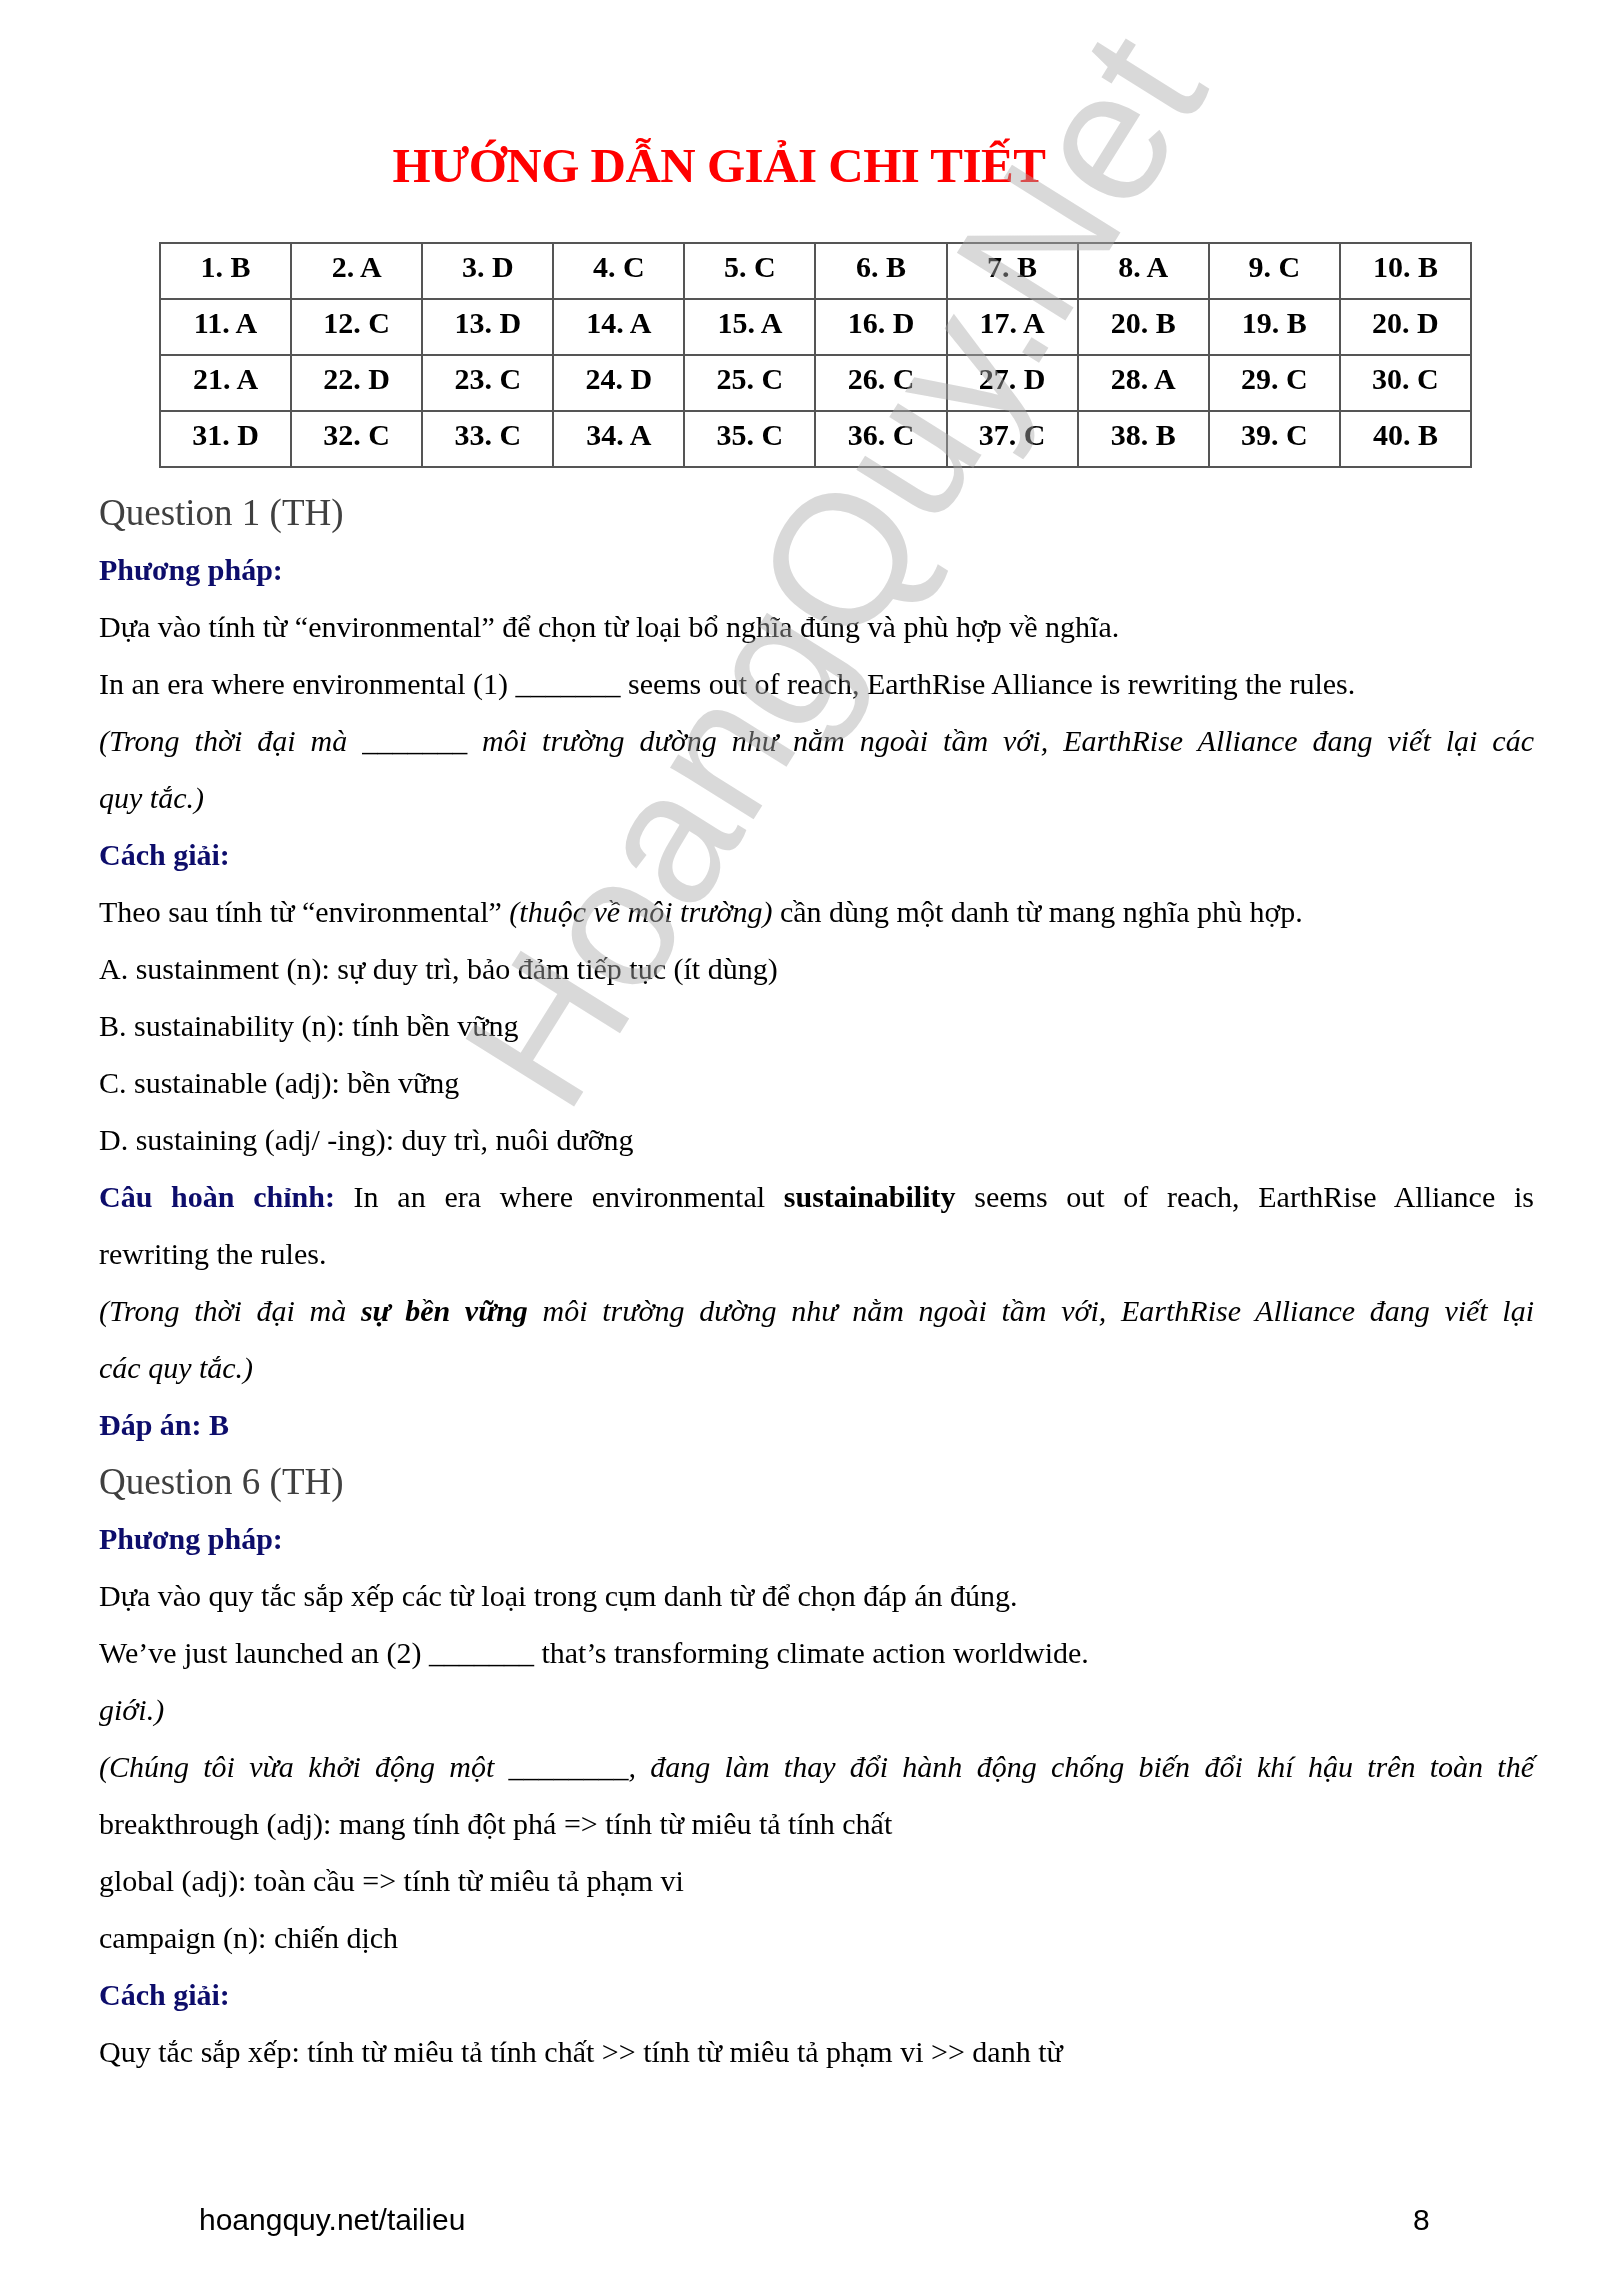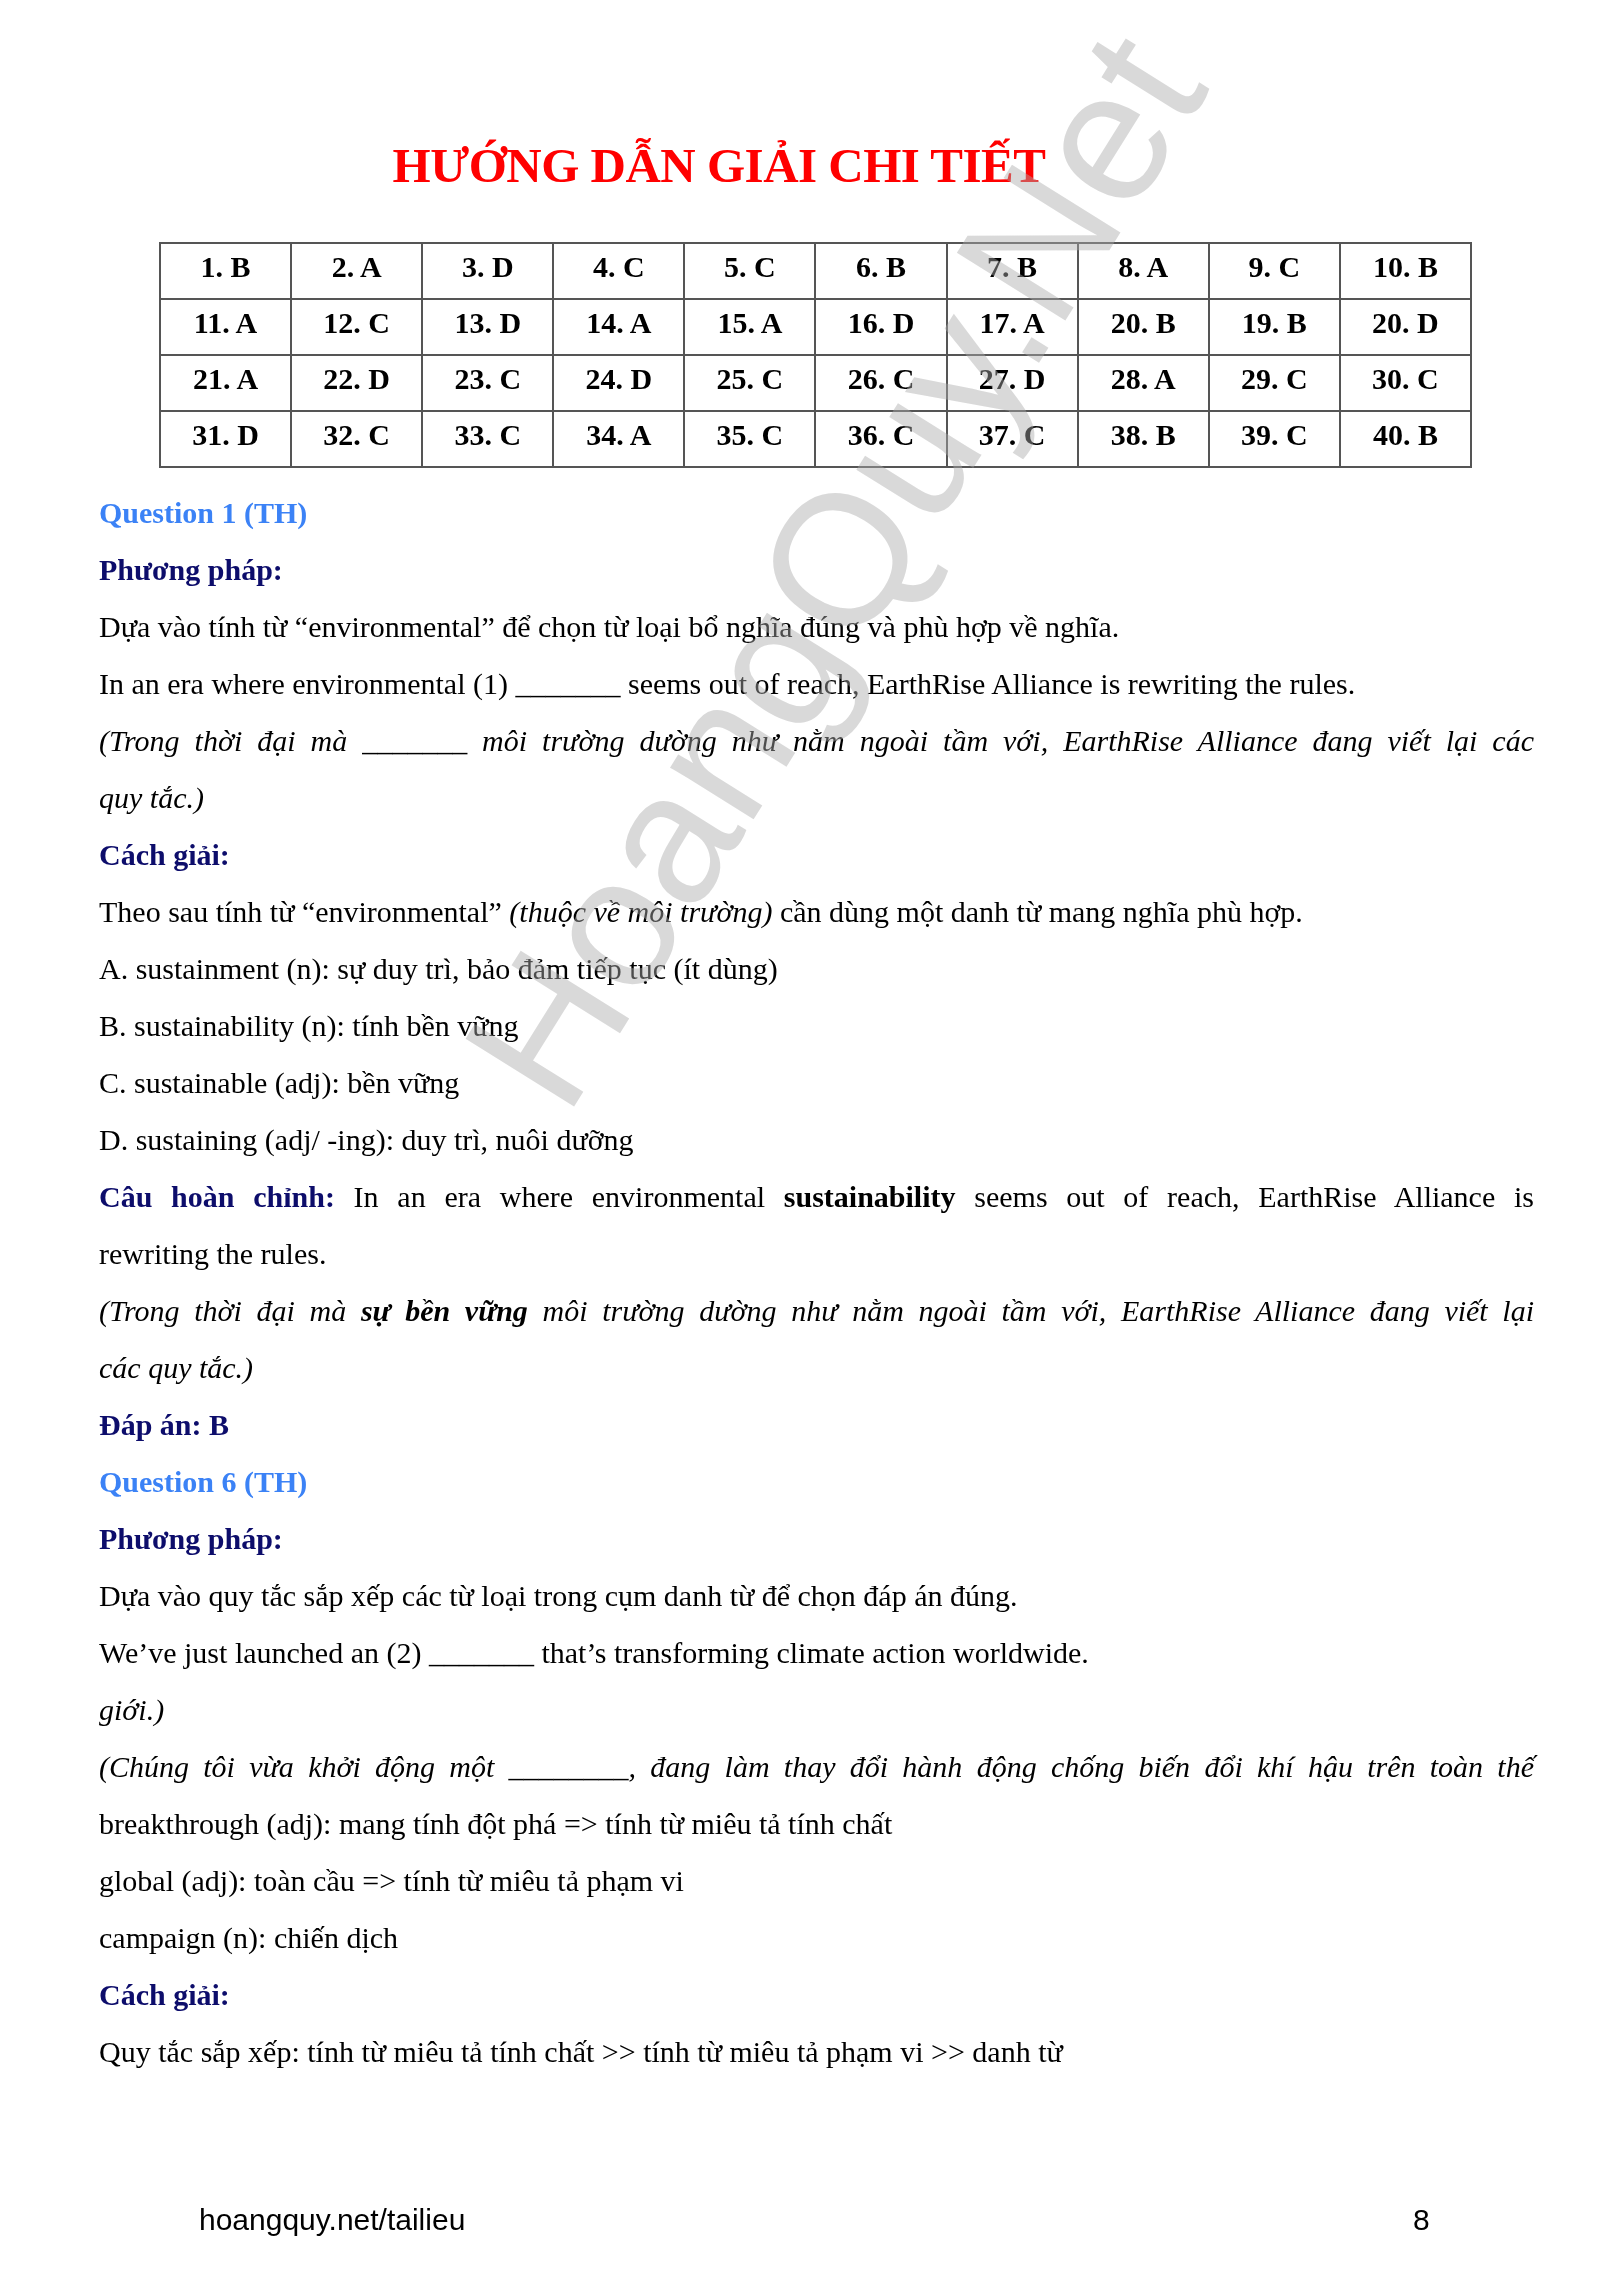--- a/index.html
+++ b/index.html
@@ -10,21 +10,21 @@
            font-size: 49px; font-weight: bold; color: #ff0000; letter-spacing: -0.5px;
            font-family: "Liberation Serif", serif; }
   table.answers { position: absolute; left: 159px; top: 242px; width: 1313px;
                   border-collapse: collapse; }
   table.answers td { border: 2px solid #555; height: 56px; text-align: center;
                      font-size: 30px; font-weight: bold; width: 10%; padding: 4px;
                      vertical-align: top; padding-top: 5.9px; box-sizing: border-box; }
   .content { position: absolute; left: 99px; top: 484px; width: 1435px;
              font-size: 30px; line-height: 57px; }
   .content p { margin: 0; }
-  .q-head { color: #3b82f6; font-weight: bold; font-size: 30px; }
+  .q-head { color: #404040; font-weight: normal; font-size: 37px; }
   .sec-head { color: #0d0d6b; font-weight: bold; }
   .it { font-style: italic; }
   .b { font-weight: bold; }
   .just { text-align: justify; text-align-last: justify; }
   .watermark { position: absolute; left: 421px; top: 1029px; font-family: "Liberation Sans", sans-serif;
                font-size: 186px; color: rgba(170,170,170,0.45); transform: rotate(-58deg);
                transform-origin: left top; white-space: nowrap; pointer-events: none; }
   .footer-left { position: absolute; left: 199px; top: 2203px; font-family: "Liberation Sans", sans-serif;
                  font-size: 30px; }
   .footer-right { position: absolute; left: 1413px; top: 2203px; font-family: "Liberation Sans", sans-serif;

